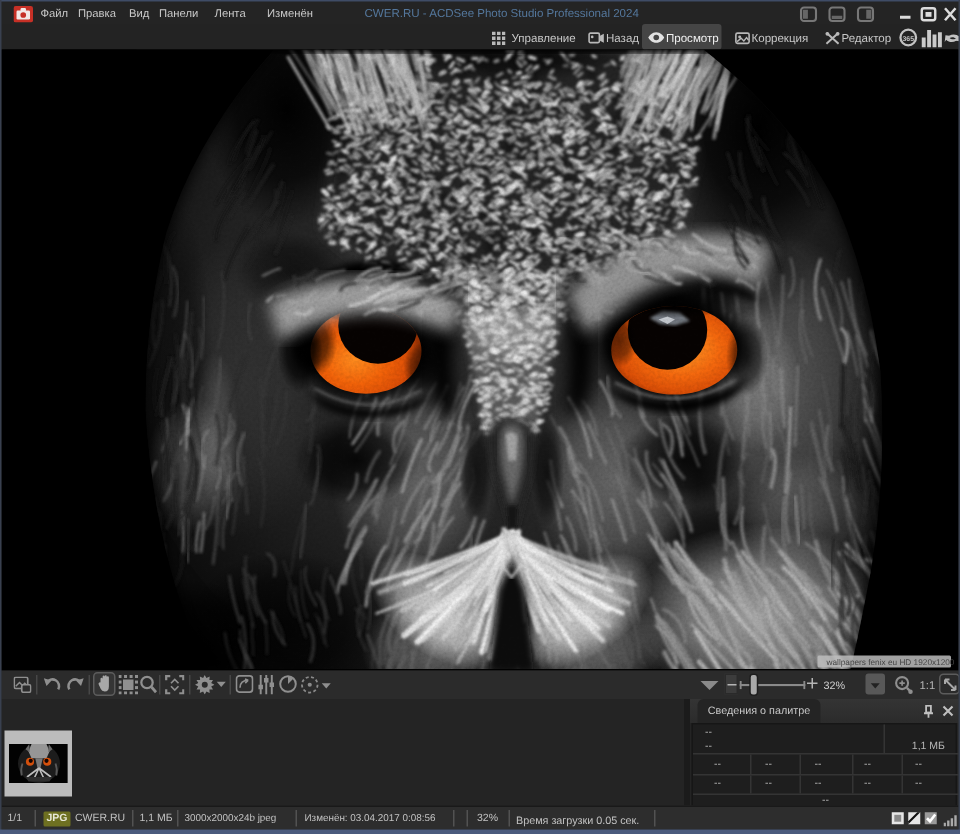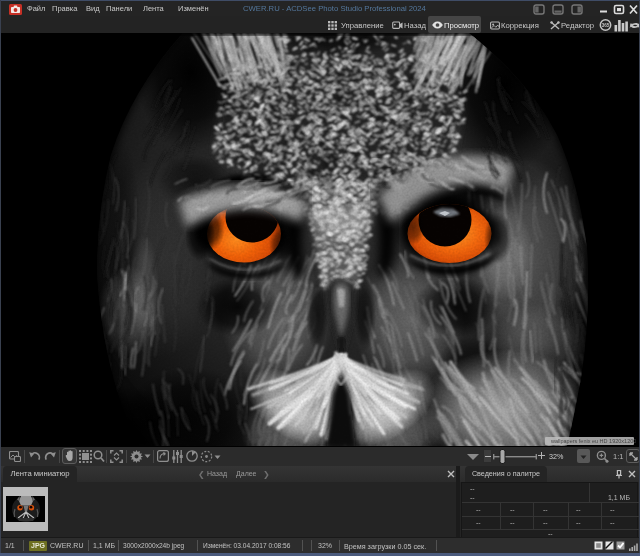--- a/index.html
+++ b/index.html
@@ -716,30 +716,20 @@
     </svg>
     <div class="abs" style="left:612px;top:5px;font-size:7.5px;color:#b5b5b5">1:1</div>
     <div class="abs" style="left:625px;top:2px;width:14px;height:14px;border:1px solid #5c5c5c;border-radius:3px"></div>
     <svg class="abs" style="left:628px;top:5px" width="9" height="9" viewBox="0 0 9 9">
       <path d="M1 1 L8 8 M1 1 L1 4 M1 1 L4 1 M8 8 L8 5 M8 8 L5 8" stroke="#a8a8a8" stroke-width="1.3" fill="none"></path>
     </svg>
   </div>
 
   <div id="panels">
     <div class="abs" style="left:455px;top:0px;width:4px;height:71px;background:#1b1b1b"></div>
-    <div id="fshead">
-      <div id="fstab">Лента миниатюр</div>
-      <div class="abs" style="left:197px;top:4px;font-size:8px;color:#6f6f6f">❮</div>
-      <div class="abs" style="left:206px;top:4px;font-size:7px;color:#9a9a9a">Назад</div>
-      <div class="abs" style="left:235px;top:4px;font-size:7px;color:#9a9a9a">Далее</div>
-      <div class="abs" style="left:262px;top:4px;font-size:8px;color:#6f6f6f">❯</div>
-      <svg class="abs" style="left:446px;top:4px" width="8" height="8" viewBox="0 0 8 8">
-        <path d="M1 1 L7 7 M7 1 L1 7" stroke="#c0c0c0" stroke-width="1.4"></path>
-      </svg>
-    </div>
     <div id="fsbody">
       <div class="abs" style="left:2px;top:5px;width:45px;height:44px;background:#bcbcbc;"></div>
       <div class="abs" style="left:5px;top:14px;width:39px;height:26px;background:#000;" id="thumbowl">
         <svg width="39" height="26" viewBox="0 0 39 26">
           <rect width="39" height="26" fill="#020202"></rect>
           <ellipse cx="20" cy="13" rx="14" ry="13" fill="#1c1c1c"></ellipse>
           <path d="M15 0 L25 0 L27 5 L25 9.5 L15 9.5 L13 5 Z" fill="#969696"></path>
           <path d="M13.5 0 L11 3.5 L13.8 5.5 Z" fill="#6a6a6a"></path>
           <path d="M26.5 0 L29 3.5 L26.2 5.5 Z" fill="#6a6a6a"></path>
           <path d="M17.5 9.5 L22.5 9.5 L21 16 L19 16 Z" fill="#777"></path>

